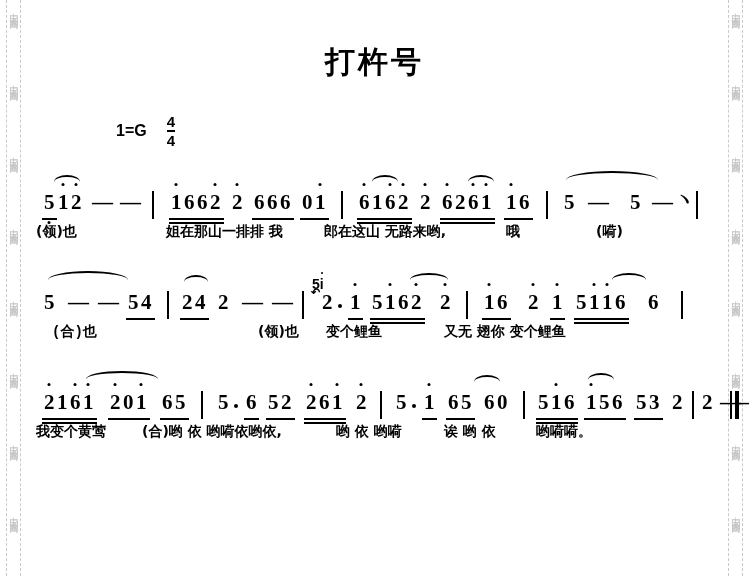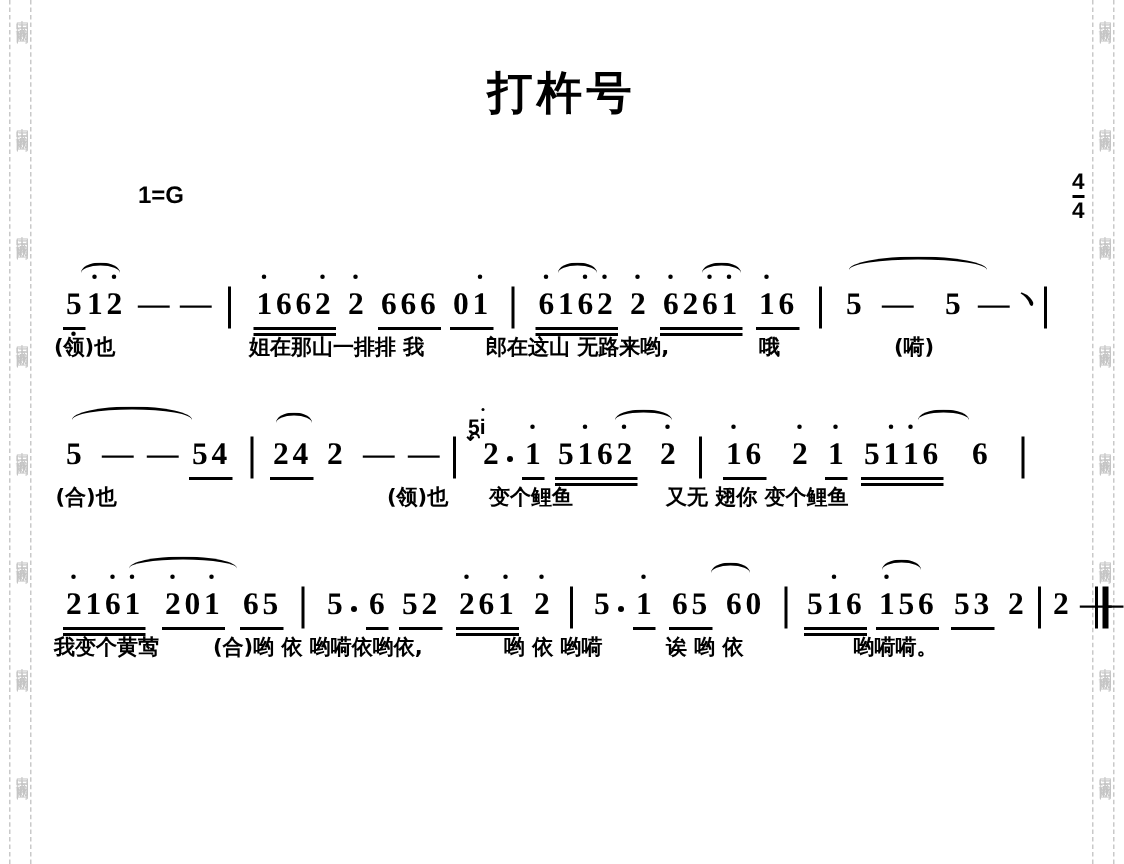--- a/index.html
+++ b/index.html
@@ -46,24 +46,23 @@
     text-align:center;
     font-size:30px;
     font-weight:bold;
     letter-spacing:3px;
     color:#000;
     margin-top:42px;
     font-family:"DejaVu Sans",sans-serif;
   }
   .meta{
     margin-top:28px;
-    margin-left:66px;
+    margin-left:90px;
     display:flex;align-items:center;
     height:40px;
-    justify-content:space-between;
   }
   .keysig{
     font-size:16px;font-weight:bold;color:#000;
     font-family:"Liberation Sans",sans-serif;
   }
   .timesig{
     margin-left:20px;
     display:inline-flex;flex-direction:column;align-items:center;
     font-size:15px;font-weight:bold;line-height:1.0;
     font-family:"Liberation Sans",sans-serif;
@@ -332,21 +331,21 @@
       <div class="n" style="left:553px;">1<span class="dotU"></span></div>
       <div class="n" style="left:566px;">1<span class="dotU"></span></div>
       <div class="n" style="left:579px;">6</div>
       <div class="beam" style="left:538px;width:55px;"></div>
       <div class="beam2" style="left:538px;width:55px;"></div>
       <div class="n" style="left:612px;">6</div>
       <div class="bar" style="left:645px;"></div>
     </div>
 
     <div class="lyrics">
-      <span class="lyr" style="left:1px;">(合)也</span>
+      <span class="lyr" style="left:16px;font-family:Liberation Mono, monospace;">(合)也</span>
       <span class="lyr" style="left:222px;">(领)也</span>
       <span class="lyr" style="left:290px;">变个鲤鱼</span>
       <span class="lyr" style="left:408px;">又无 翅你 变个鲤鱼</span>
     </div>
   </div>
 
   <div class="staff">
     <div class="notes">
 
       <div class="slur" style="left:50px;top:-6px;width:72px;height:14px;"></div>
@@ -416,18 +415,18 @@
         <span class="thin"></span>
         <span class="thick"></span>
       </div>
     </div>
 
     <div class="lyrics">
       <span class="lyr" style="left:0px;">我变个黄莺</span>
       <span class="lyr" style="left:106px;">(合)哟 依 哟嗬依哟依,</span>
       <span class="lyr" style="left:300px;">哟 依 哟嗬</span>
       <span class="lyr" style="left:408px;">诶 哟 依</span>
-      <span class="lyr" style="left:500px;margin-left:33px;">哟嗬嗬。</span>
+      <span class="lyr" style="left:500px;">哟嗬嗬。</span>
     </div>
   </div>
 
 
 </div>
 
 </body></html>

